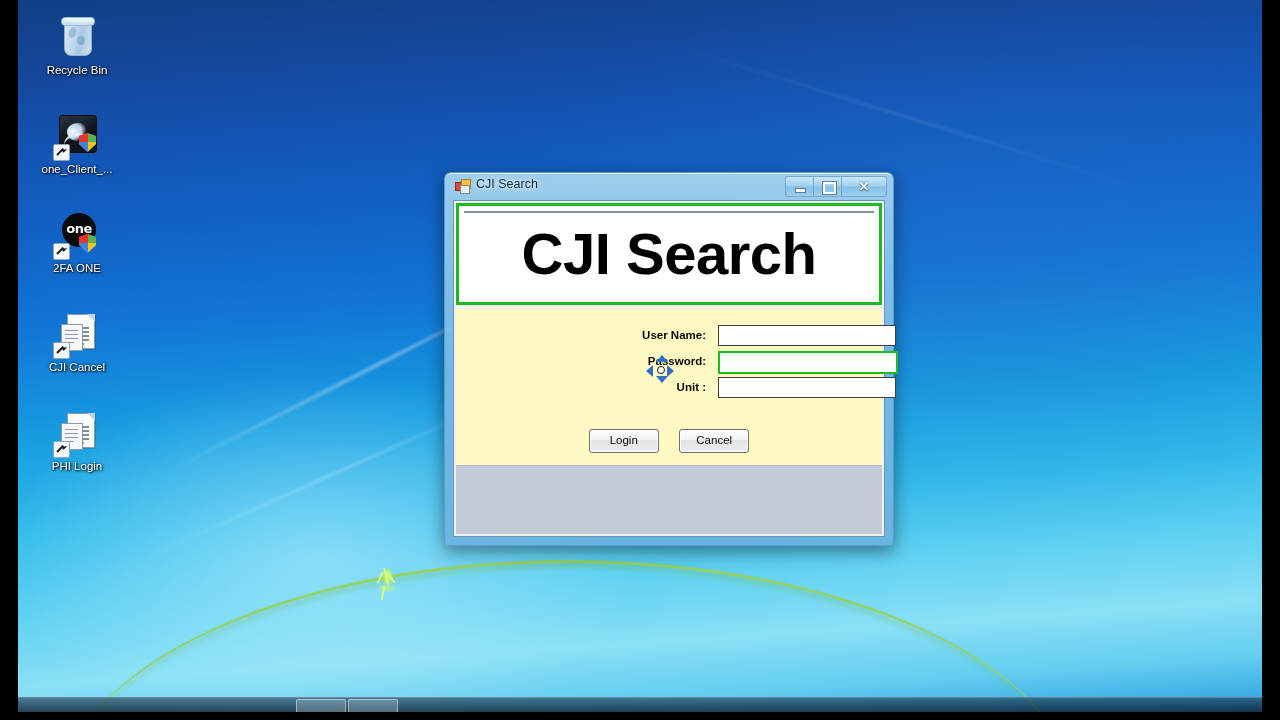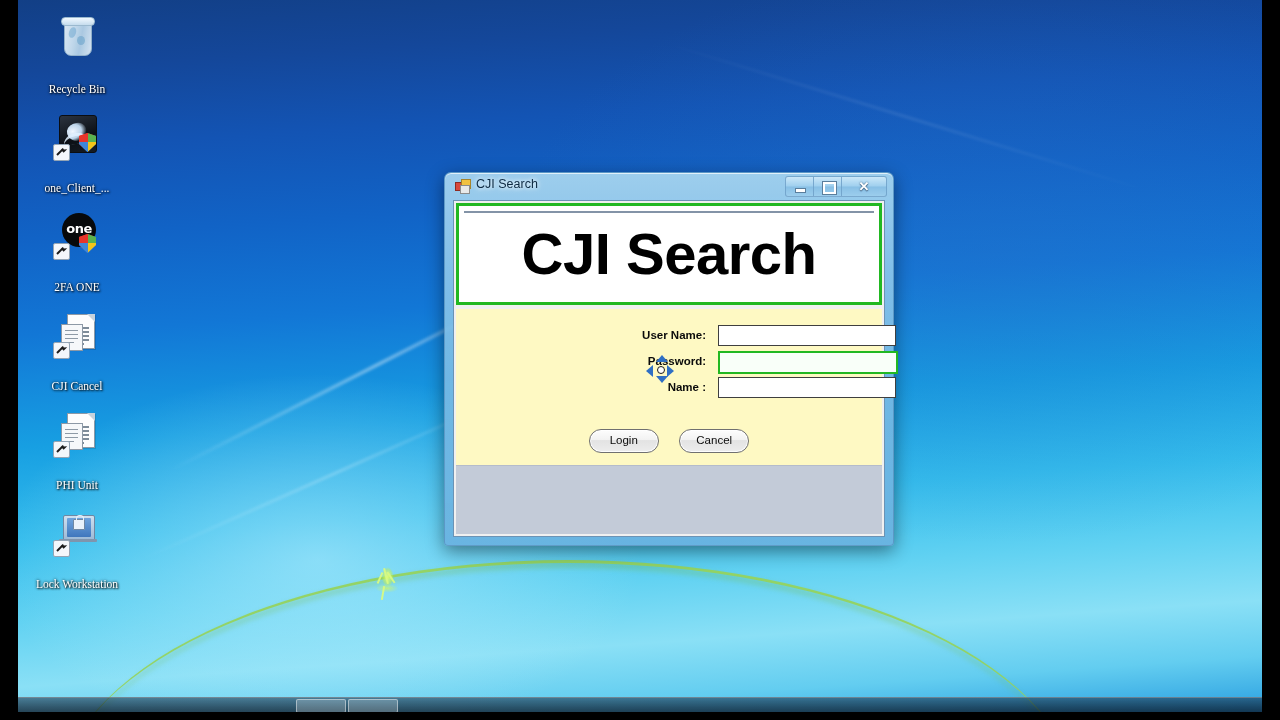--- a/index.html
+++ b/index.html
@@ -49,23 +49,23 @@
   .sprout b{position:absolute;display:block;background:rgba(215,250,130,.95);filter:blur(.4px);}
   .sp1{left:15px;top:2px;width:2px;height:16px;transform:rotate(-14deg);}
   .sp2{left:9px;top:6px;width:2px;height:12px;transform:rotate(24deg);}
   .sp3{left:20px;top:5px;width:2px;height:13px;transform:rotate(-34deg);}
   .sp4{left:12px;top:20px;width:2px;height:14px;transform:rotate(10deg);}
 
   
   .dicon{position:absolute;width:96px;text-align:center;cursor:default;}
   .dicon .glyph{width:48px;height:48px;margin:0 auto;position:relative;}
   .dicon .lbl{
-    margin-top:21px;color:#fff;font-size:11.5px;line-height:13px;
+    margin-top:2px;color:#fff;font-size:11.5px;line-height:13px;
     text-shadow:0 0 3px rgba(0,0,0,.95),1px 1px 2px rgba(0,0,0,.9);
-    font-family:Liberation Serif, serif;
+    font-family:Liberation Sans, sans-serif;
   }
   
   .rb-body{position:absolute;left:11px;top:8px;width:26px;height:32px;
     background:linear-gradient(100deg,#e9f3fa 0%,#cfe4f2 35%,#b6d3e8 60%,#e3eff8 100%);
     border:1px solid #9bb9cf;border-radius:3px 3px 7px 7px;opacity:.93;}
   .rb-lid{position:absolute;left:8px;top:3px;width:32px;height:7px;
     background:linear-gradient(180deg,#f2f9ff,#c5dced);border:1px solid #9bb9cf;border-radius:4px;}
   .rb-p1{position:absolute;left:16px;top:13px;width:7px;height:11px;background:#6fa8cf;border-radius:50%;opacity:.55;transform:rotate(18deg);}
   .rb-p2{position:absolute;left:24px;top:22px;width:8px;height:9px;background:#5e9cc6;border-radius:50%;opacity:.5;}
   
@@ -148,21 +148,21 @@
     font-family:"Liberation Sans", sans-serif;line-height:1;}
 
   .form{position:absolute;left:2px;top:108px;right:2px;height:160px;background:#fef9c3;}
   .row{position:absolute;left:0;right:0;height:24px;}
   .row .flabel{position:absolute;left:30px;width:220px;text-align:right;font-size:11.5px;font-weight:bold;color:#0b0b0b;top:4px;}
   .row .finput{position:absolute;left:262px;width:176px;height:19px;background:#fff;border:1px solid #3f3f3f;top:0;}
   .row .finput.focus{border:2px solid #22b822;background:#f9fff9;}
 
   .btnrow{position:absolute;left:0;right:0;top:120px;text-align:center;}
   .wbtn-std{display:inline-block;width:68px;height:22px;line-height:20px;font-size:11.5px;color:#0c0c0c;
-    border:1px solid #707070;border-radius:12px;
+    border:1px solid #707070;border-radius:3px;
     background:linear-gradient(180deg,#fdfdfd 0%,#f2f2f2 45%,#e3e3e3 48%,#ededed 100%);
     box-shadow:inset 0 0 0 1px rgba(255,255,255,.85);text-align:center;margin:0 8px;cursor:default;
     font-family:"Liberation Sans", sans-serif;}
 
   .statuspanel{position:absolute;left:2px;bottom:2px;right:2px;height:68px;background:#c3cbd8;border-top:1px solid #b4bccb;}
 
   
   .pan{position:absolute;left:646px;top:355px;width:28px;height:28px;pointer-events:none;}
   .pan .t{position:absolute;width:0;height:0;}
   .pan .tu{left:10px;top:0;border-left:6px solid transparent;border-right:6px solid transparent;border-bottom:7px solid #2f6fc4;}
@@ -261,34 +261,23 @@
           <i style="top:28px;width:12px;"></i>
         </div>
         <div class="doc2">
           <i style="top:5px;width:13px;"></i>
             <i style="top:9px;width:13px;"></i>
           <i style="top:13px;width:13px;"></i>
             <i style="top:17px;width:9px;"></i>
         </div>
         <div class="sc"></div>
       </div>
-      <div class="lbl">PHI Unit</div>
-    </div>
-
-    <div class="dicon" style="left:11px;top:509px;">
-      <div class="glyph">
-        <div class="mon">
-            <div class="mon-scr"></div>
-          </div>
-        <div class="mon-base"></div>
-        <div class="lock"></div>
-        <div class="sc"></div>
-      </div>
-      <div class="lbl">Lock Workstation</div>
-    </div>
+      <div class="lbl">PHI Login</div>
+    </div>
+
 
     <div id="taskbar">
       <div class="tb-btn" style="left:278px;width:48px;"></div>
       <div class="tb-btn" style="left:330px;width:48px;"></div>
     </div>
   </div>
 
   <div id="win">
     <div class="glass"></div>
 
@@ -325,21 +314,21 @@
           <div class="flabel">User Name:</div>
           <div class="finput"></div>
         </div>
 
         <div class="row" style="top:42px;">
           <div class="flabel">Password:</div>
           <div class="finput focus"></div>
         </div>
 
         <div class="row" style="top:68px;">
-          <div class="flabel">Name :</div>
+          <div class="flabel">Unit :</div>
           <div class="finput"></div>
         </div>
 
         <div class="btnrow">
           <div class="wbtn-std">Login</div>
           <div class="wbtn-std">Cancel</div>
         </div>
 
       </div>
 

